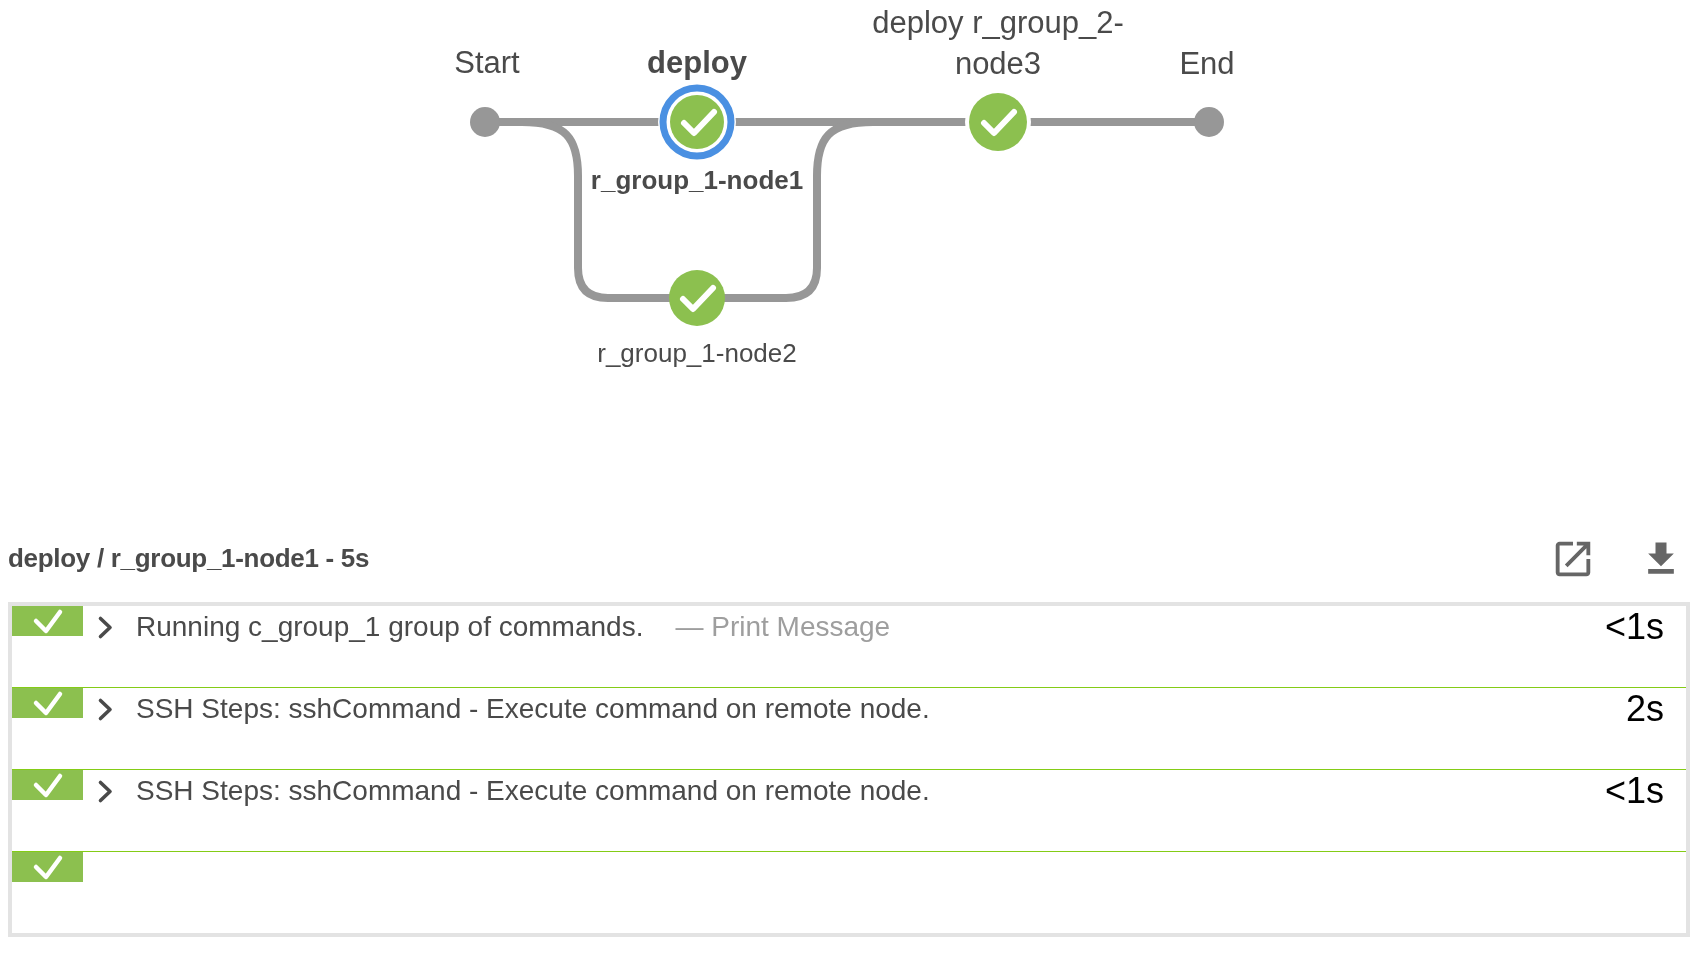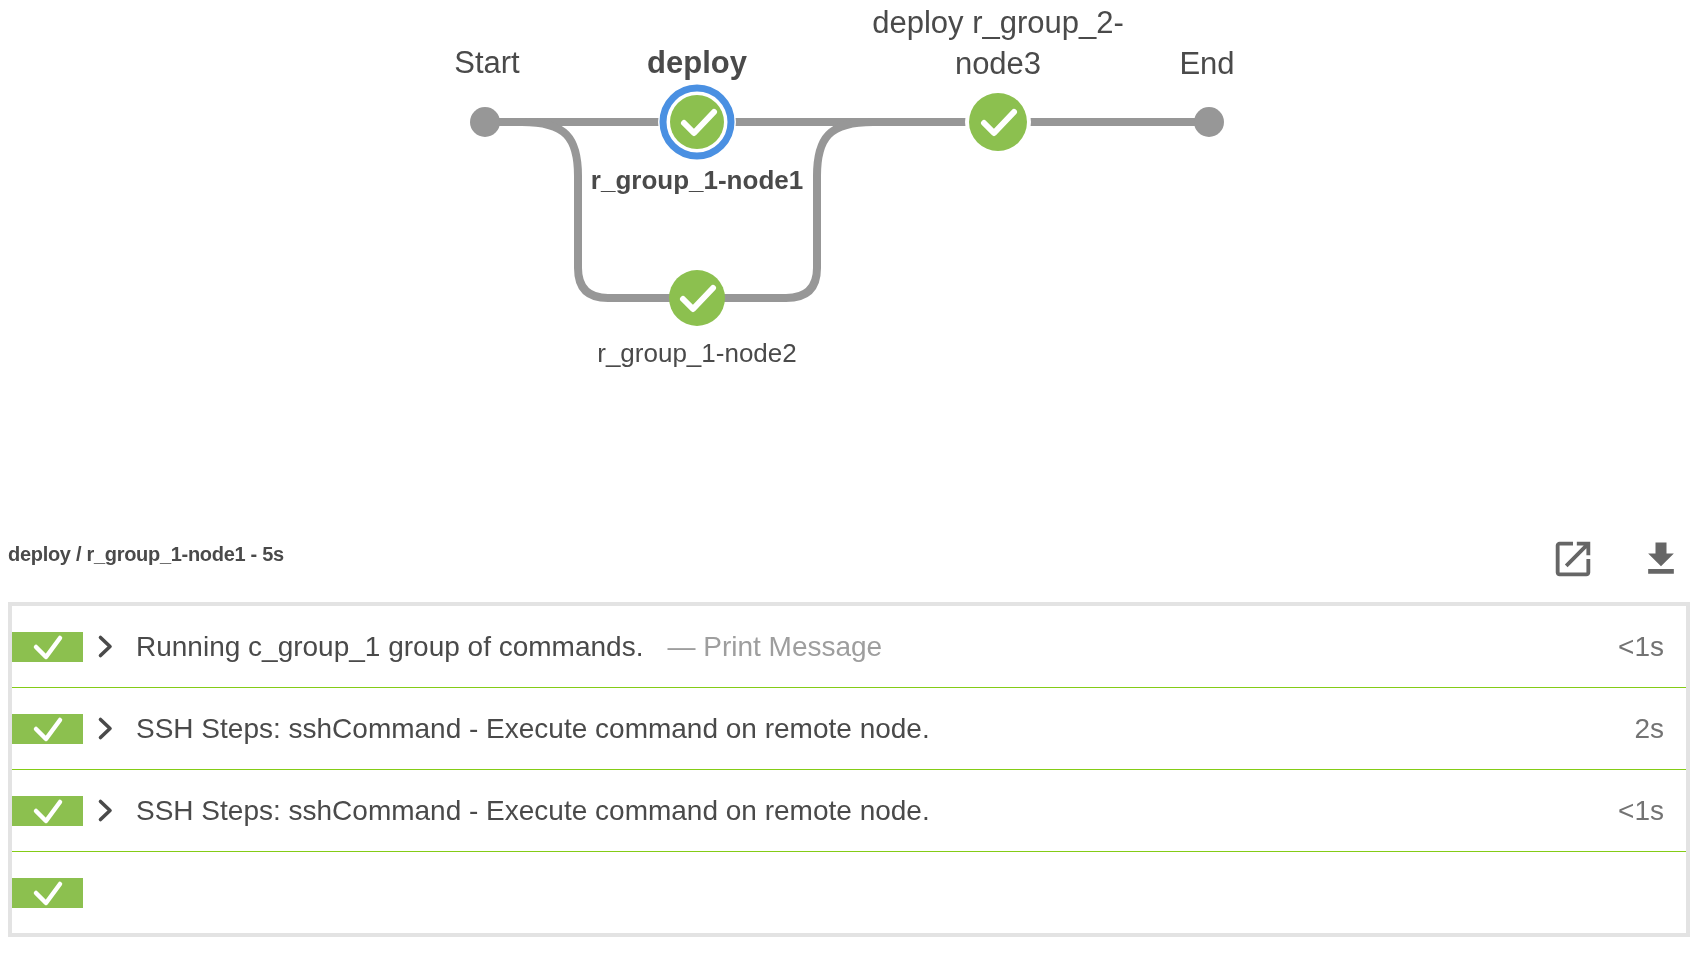--- a/index.html
+++ b/index.html
@@ -31,21 +31,21 @@
   .branch-label {
     font-size: 26px;
     fill: #4a4a4a;
   }
   .branch-label.bold { font-weight: bold; }
   
   .log-header-title {
     position: absolute;
     left: 8px;
     top: 543px;
-    font-size: 20px;
+    font-size: 26px;
     font-weight: bold;
     color: #4a4a4a;
     letter-spacing: -0.3px;
   }
   .log-toolbar {
     position: absolute;
     top: 536px;
     right: 13px;
     display: flex;
     align-items: center;
@@ -64,21 +64,21 @@
     position: absolute;
     left: 8px;
     top: 602px;
     width: 1682px;
     box-sizing: border-box;
     border: 4px solid #e3e3e3;
     background: #ffffff;
   }
   .step-row {
     display: flex;
-    align-items: center;
+    align-items: flex-start;
     height: 81px;
     background: #ffffff;
   }
   .step-row + .step-row { border-top: 1px solid #84cc16; }
   .step-status {
     width: 71px;
     flex: 0 0 71px;
     background: #8cc04f;
     display: flex;
     align-items: center;
@@ -98,29 +98,29 @@
     align-items: center;
     cursor: pointer;
   }
   .step-text {
     margin-left: 22px;
     font-size: 28px;
     color: #4a4a4a;
     white-space: nowrap;
   }
   .step-annotation {
-    margin-left: 24px;
+    margin-left: 32px;
     font-size: 28px;
     color: #9e9e9e;
     white-space: nowrap;
   }
   .step-duration {
     margin-left: auto;
-    font-size: 28px;
-    color: #737373;
+    font-size: 36px;
+    color: #000000;
     white-space: nowrap;
   }
 </style>
 </head>
 <body>
 
 <div class="stage">
 
   <svg class="graph-svg" width="1697" height="460" viewBox="0 0 1697 460">
 

